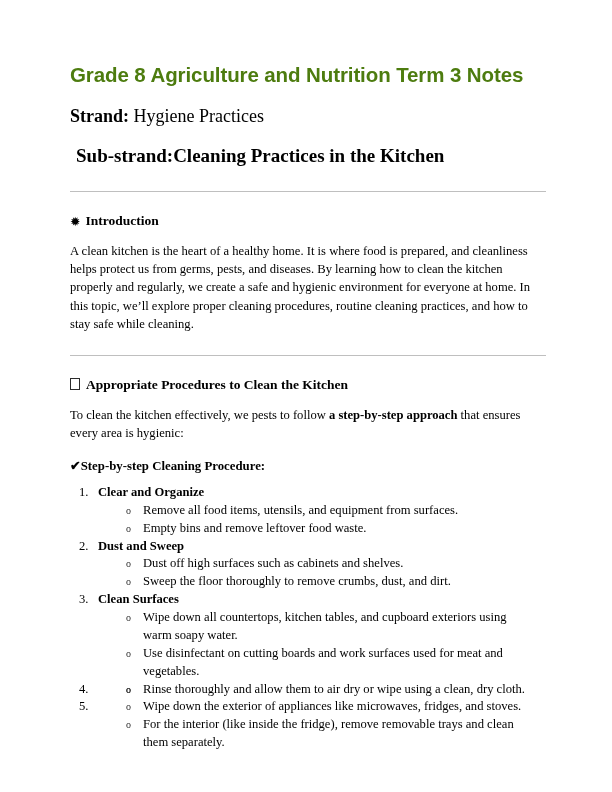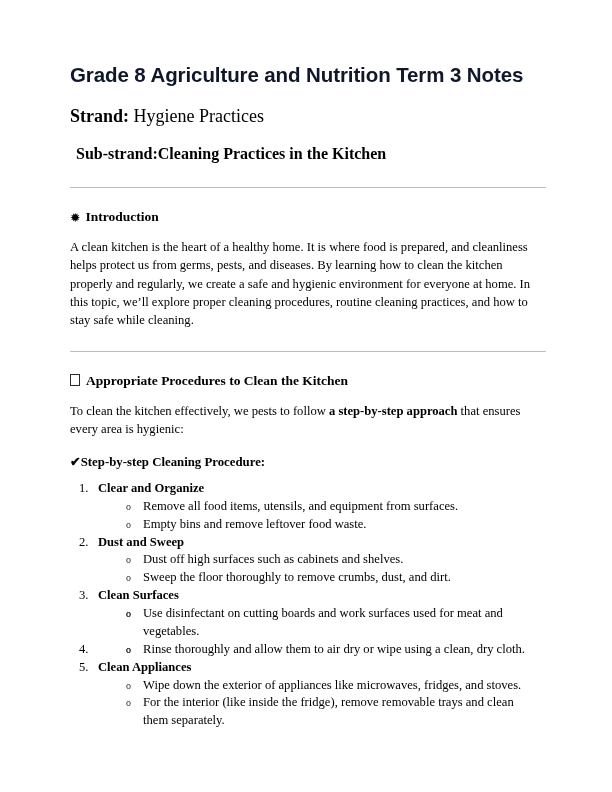--- a/index.html
+++ b/index.html
@@ -31,37 +31,37 @@
   }
 
   
   .doc-title {
     font-family: "Liberation Sans", "DejaVu Sans", sans-serif;
     font-size: 20.5px;
     font-weight: bold;
     letter-spacing: -0.1px;
     line-height: 1.25;
     margin: 0 0 17px 0;
-    color: #0f172a;
+    color: #4d7c0f;
   }
   .strand-line {
     font-family: "Liberation Serif", "DejaVu Serif", serif;
     font-size: 18px;
     line-height: 1.3;
     margin: 0 0 16px 0;
   }
   .strand-line .lbl {
     font-weight: bold;
   }
   .strand-line .val {
     font-weight: normal;
   }
   .substrand-line {
     font-family: "Liberation Serif", "DejaVu Serif", serif;
-    font-size: 16px;
+    font-size: 19px;
     font-weight: bold;
     line-height: 1.3;
     margin: 0 0 0 6px;
   }
 
   
   hr.rule {
     border: 0;
     border-top: 1px solid #bfbfbf;
     height: 0;
@@ -229,20 +229,21 @@
               <span class="txt">Sweep the floor thoroughly to remove crumbs, dust, and dirt.</span>
             </li>
           </ul>
         </li>
         <li>
           <span class="step-num"></span>
           <span class="step-title">Clean Surfaces</span>
           <ul class="subitems">
             <li>
               <span class="marker">o</span>
+              <span class="txt">Wipe down all countertops, kitchen tables, and cupboard exteriors using warm soapy water.</span>
             </li>
             <li>
               <span class="marker">o</span>
               <span class="txt">Use disinfectant on cutting boards and work surfaces used for meat and vegetables.</span>
             </li>
           </ul>
         </li>
         <li>
           <span class="step-num"></span>
           <ul class="subitems">
@@ -250,21 +251,20 @@
               <span class="marker">o</span>
             </li>
             <li>
               <span class="marker">o</span>
               <span class="txt">Rinse thoroughly and allow them to air dry or wipe using a clean, dry cloth.</span>
             </li>
           </ul>
         </li>
         <li>
           <span class="step-num"></span>
-          <span class="step-title">Clean Appliances</span>
           <ul class="subitems">
             <li>
               <span class="marker">o</span>
               <span class="txt">Wipe down the exterior of appliances like microwaves, fridges, and stoves.</span>
             </li>
             <li>
               <span class="marker">o</span>
               <span class="txt">For the interior (like inside the fridge), remove removable trays and clean them separately.</span>
             </li>
           </ul>

